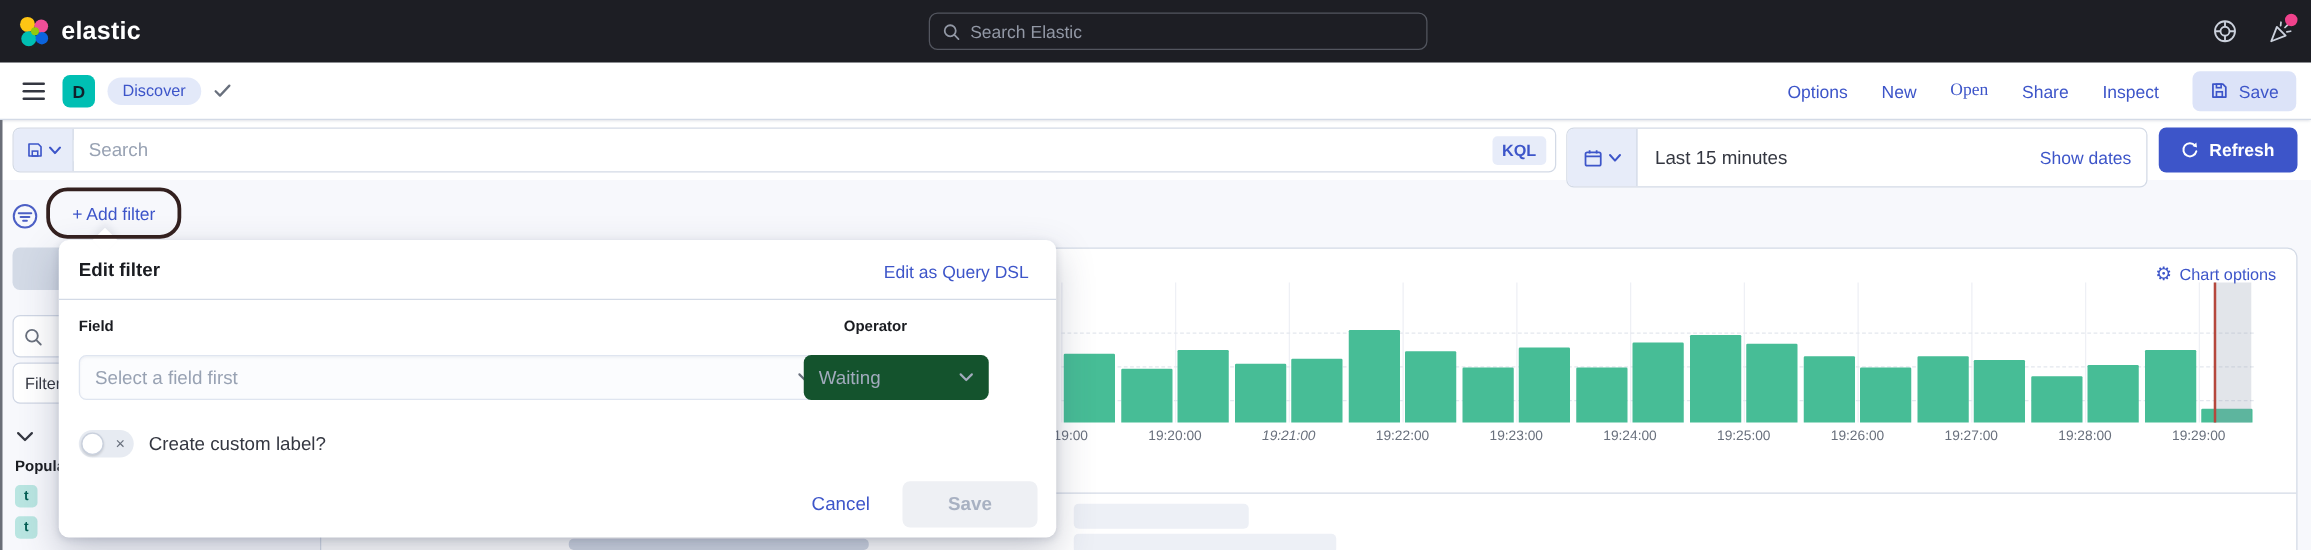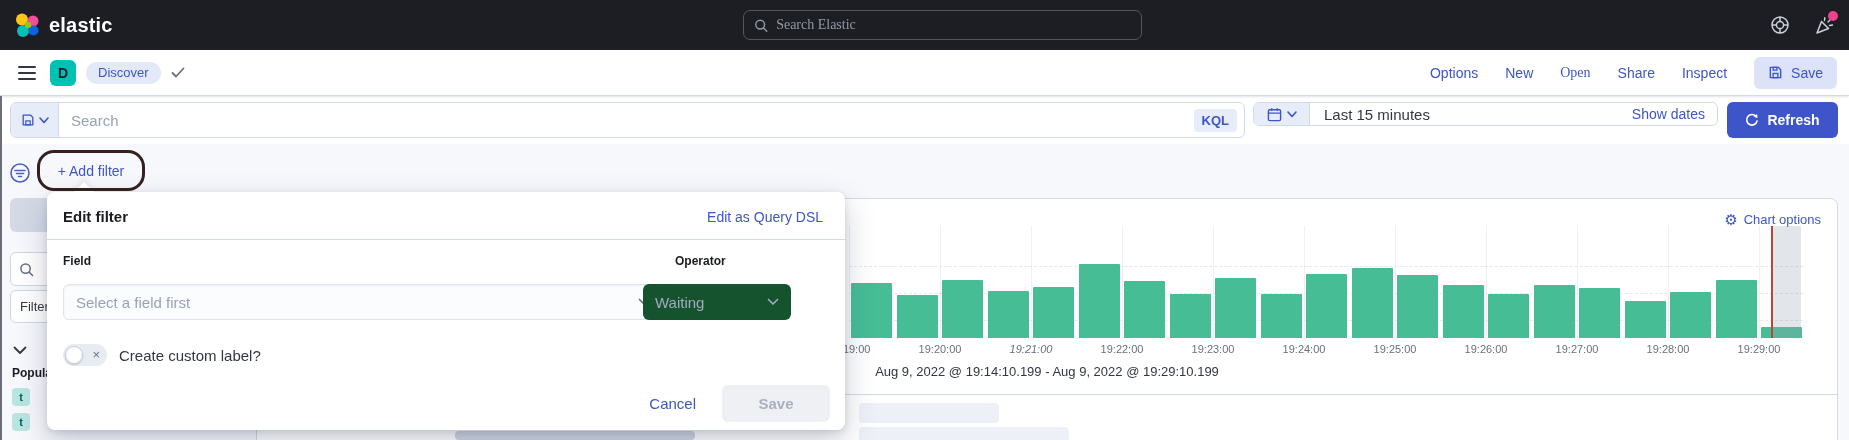--- a/index.html
+++ b/index.html
@@ -4,21 +4,21 @@
 <style>
   * { margin:0; padding:0; box-sizing:border-box; }
   html,body { width:1849px; height:440px; overflow:hidden; }
   body { font-family:"Liberation Sans", sans-serif; background:#f7f8fc; position:relative; color:#343741; }
 
   
   .topbar { position:absolute; left:0; top:0; width:1849px; height:50px; background:#1d1e24; display:flex; align-items:center; z-index:30; }
   .brand { display:flex; align-items:center; gap:9px; margin-left:14px; }
   .brand-name { color:#ffffff; font-size:20px; font-weight:600; letter-spacing:.2px; }
   .global-search { position:absolute; left:743px; top:10px; width:399px; height:30px; border:1px solid #53565f; border-radius:7px; display:flex; align-items:center; gap:8px; padding:0 10px; background:#1d1e24; }
-  .global-search input { background:transparent; border:none; outline:none; color:#c7ccd6; font-size:14px; width:100%; font-family:Liberation Serif, serif; }
+  .global-search input { background:transparent; border:none; outline:none; color:#c7ccd6; font-size:14px; width:100%; font-family:Liberation Sans, sans-serif; }
   .global-search input::placeholder { color:#9298a5; }
   .topbar-icons { position:absolute; right:14px; top:0; height:50px; display:flex; align-items:center; gap:22px; }
   .tb-icon { position:relative; width:22px; height:22px; display:flex; align-items:center; justify-content:center; cursor:pointer; }
   .noti-dot { position:absolute; right:-3px; top:-3px; width:10px; height:10px; border-radius:50%; }
 
   
   .apptoolbar { position:absolute; left:0; top:50px; width:1849px; height:46px; background:#fff; border-bottom:1px solid #d3dae6; box-shadow:0 2px 2px -1px rgba(152,162,179,.3); display:flex; align-items:center; z-index:29; }
   .hamburger { margin-left:18px; width:20px; cursor:pointer; }
   .hamburger div { height:2px; background:#343741; border-radius:1px; margin:4px 0; width:18px; }
   .space-badge { margin-left:12px; width:26px; height:26px; border-radius:6px; display:flex; align-items:center; justify-content:center; font-size:14px; font-weight:700; color:#10222c; cursor:pointer; }
@@ -28,21 +28,21 @@
   .toolbar-link { font-size:14px; font-weight:500; cursor:pointer; }
   .save-btn { display:flex; align-items:center; gap:8px; height:32px; padding:0 14px; border-radius:6px; background:#dce3f8; font-size:14px; font-weight:500; cursor:pointer; }
 
   
   .querybar { position:absolute; left:0; top:96px; width:1849px; height:48px; background:#fff; z-index:28; }
   .search-group { position:absolute; left:10px; top:6px; width:1235px; height:36px; border:1px solid #d3dae6; border-radius:6px; background:#fff; display:flex; align-items:center; overflow:hidden; }
   .sq-prepend { width:48px; height:100%; background:#e7ecf9; border-right:1px solid #d3dae6; display:flex; align-items:center; justify-content:center; gap:4px; cursor:pointer; flex:none; }
   .search-group input { flex:1; border:none; outline:none; font-size:15px; padding:0 12px; color:#343741; font-family:inherit; }
   .search-group input::placeholder { color:#98a2b3; }
   .kql-badge { flex:none; margin-right:7px; background:#e7ecf9; border-radius:4px; padding:4px 8px; font-size:13px; font-weight:600; cursor:pointer; }
-  .date-group { position:absolute; left:1253px; top:6px; width:465px; height:24px; border:1px solid #d3dae6; border-radius:6px; background:#fff; display:flex; align-items:center; overflow:hidden; }
+  .date-group { position:absolute; left:1253px; top:6px; width:465px; height:48px; border:1px solid #d3dae6; border-radius:6px; background:#fff; display:flex; align-items:center; overflow:hidden; }
   .dg-prepend { width:56px; height:100%; background:#e7ecf9; border-right:1px solid #d3dae6; display:flex; align-items:center; justify-content:center; gap:5px; cursor:pointer; flex:none; }
   .dg-value { font-size:15px; color:#343741; padding-left:14px; cursor:pointer; }
   .dg-showdates { margin-left:auto; padding-right:12px; font-size:14px; font-weight:500; cursor:pointer; }
   .refresh-btn { position:absolute; left:1727px; top:6px; width:111px; height:36px; border-radius:6px; color:#fff; font-size:14px; font-weight:600; display:flex; align-items:center; justify-content:center; gap:8px; cursor:pointer; border:none; }
 
   
   .filter-icon-wrap { position:absolute; left:9px; top:162px; width:22px; height:22px; cursor:pointer; z-index:10; }
   .annotation-box { position:absolute; left:37px; top:150px; width:108px; height:41px; border:3px solid #33201f; z-index:45; display:flex; align-items:center; justify-content:center; }
   .add-filter { font-size:14px; font-weight:500; cursor:pointer; white-space:nowrap; }
 
@@ -292,21 +292,20 @@
       <span style="left: 182px; font-style: italic;">19:21:00</span>
       <span style="left: 273px;">19:22:00</span>
       <span style="left: 364px;">19:23:00</span>
       <span style="left: 455px;">19:24:00</span>
       <span style="left: 546px;">19:25:00</span>
       <span style="left: 637px;">19:26:00</span>
       <span style="left: 728px;">19:27:00</span>
       <span style="left: 819px;">19:28:00</span>
       <span style="left: 910px;">19:29:00</span>
     </div>
-  <div class="chart-caption">Aug 9, 2022 @ 19:14:10.199 - Aug 9, 2022 @ 19:29:10.199</div>
   <div class="chart-divider"></div>
   <div class="skeleton" style="left:602px; top:204px; width:140px; height:20px;"></div>
   <div class="skeleton" style="left:602px; top:228px; width:210px; height:16px;"></div>
 </section>
 <div class="skeleton" style="left:455px; top:431px; width:240px; height:9px; z-index:6; background:#cfd6e2;"></div>
 
 <div class="popover">
   <div class="popover-arrow"></div>
   <div class="pop-head">
     <span class="pop-title">Edit filter</span>

